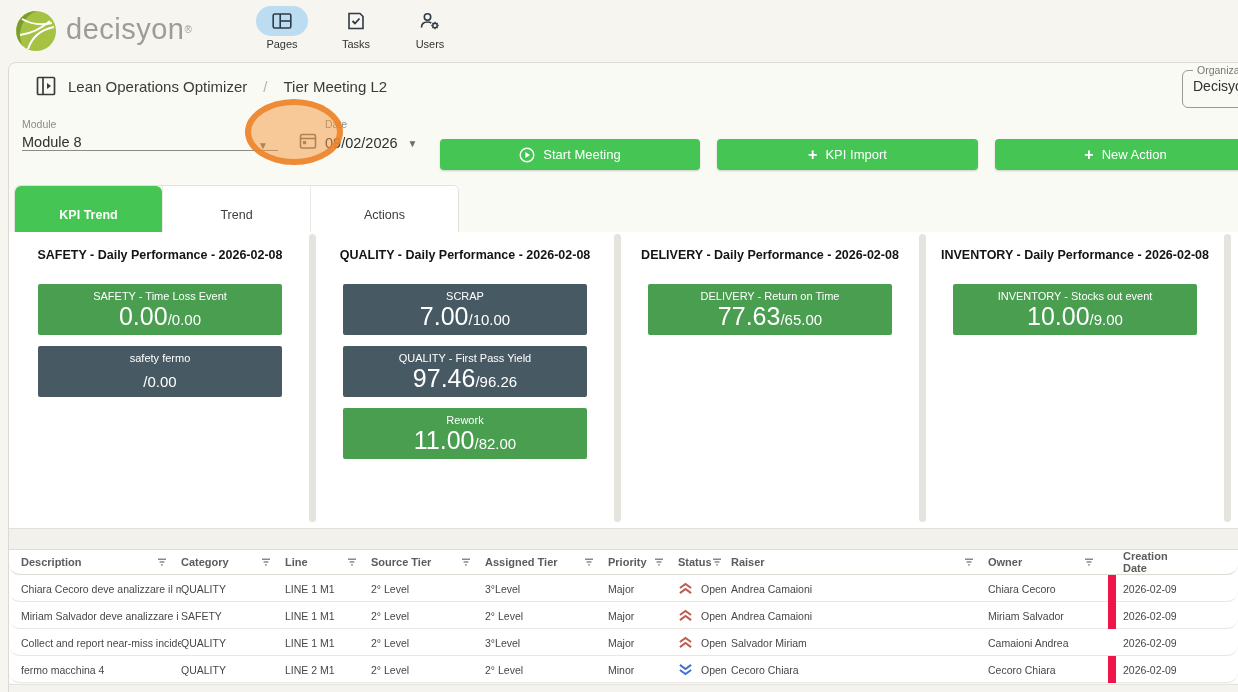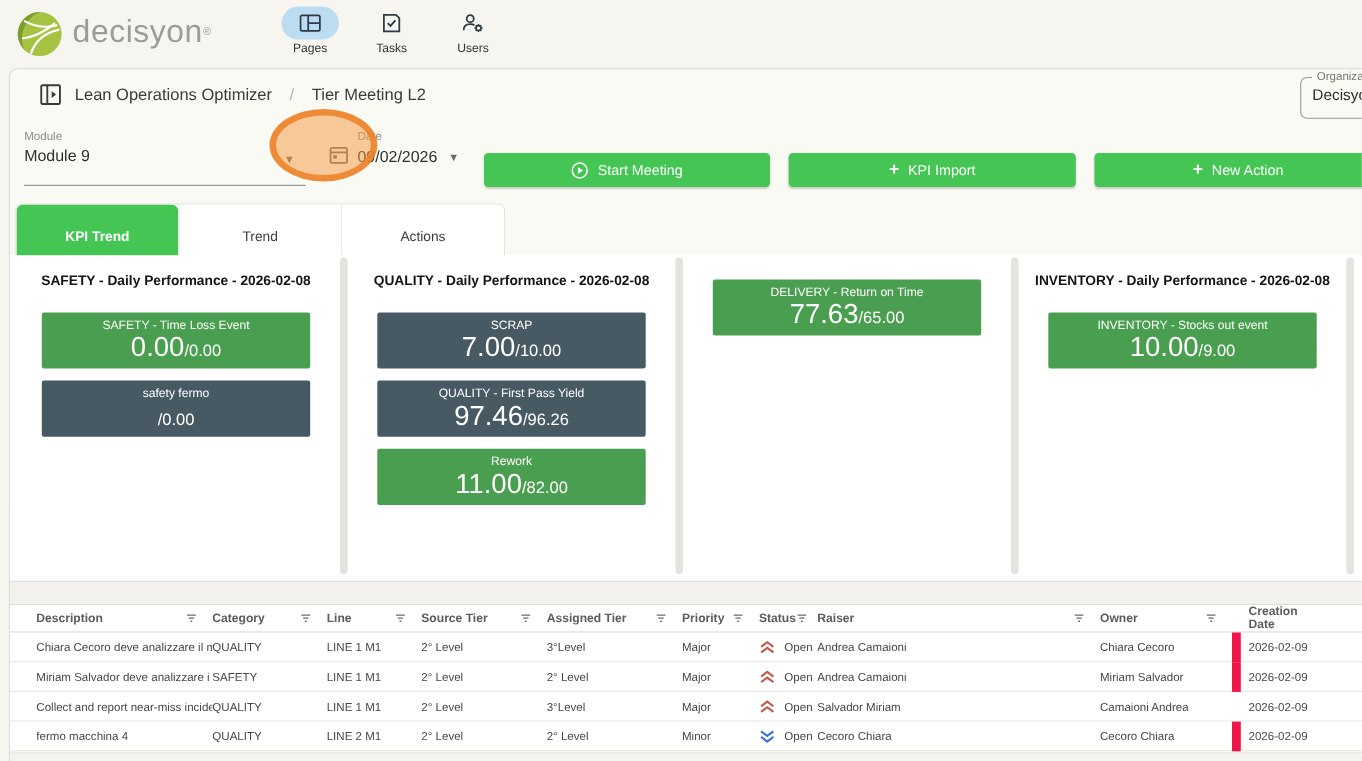--- a/index.html
+++ b/index.html
@@ -27,21 +27,21 @@
   .crumb-sep { font-size:15px; color:#b5b4ac; margin:0 4px; }
 
   
   .org-box { position:absolute; left:1182px; top:64px; width:140px; height:44px;
     border:1px solid #9a9a93; border-radius:6px; padding:2px 10px; background:transparent; }
   .org-box legend { font-size:10.5px; color:#77776f; padding:0 4px; }
   .org-value { font-size:14px; color:#2f2f2f; }
 
   
   .field-label { font-size:10.5px; color:#8d8c84; }
-  .module-field { position:absolute; left:22px; top:118px; width:256px; border-bottom:1px solid #8d8c84; padding-bottom:18px; cursor:pointer;}
+  .module-field { position:absolute; left:22px; top:118px; width:256px; border-bottom:1px solid #8d8c84; padding-bottom:0; cursor:pointer;}
   .module-value { font-size:14.5px; color:#2f2f2f; margin-top:4px; }
   .module-arrow { position:absolute; right:10px; top:22px; font-size:10px; color:#6e6e66; }
   .date-field { position:absolute; left:299px; top:118px; display:flex; align-items:flex-end; gap:8px; cursor:pointer; }
   .date-inner { }
   .date-value-row { display:flex; align-items:center; gap:10px; margin-top:5px; }
   .date-value { font-size:14.5px; color:#2f2f2f; }
   .date-arrow { font-size:10px; color:#6e6e66; }
 
   .btn { position:absolute; top:139px; height:31px; background:#45c554; border:none; border-radius:4px;
     color:#fff; font-size:13px; font-family:"Liberation Sans",sans-serif; display:flex; align-items:center; justify-content:center; gap:8px;
@@ -79,21 +79,21 @@
   .kpi-card-value .big { font-size:25px; }
   .kpi-card-value .small { font-size:15px; }
 
   
   .band { position:absolute; left:9px; top:528px; width:1229px; height:22px; background:#f2f1eb;
     border-top:1px solid #e2e1db; border-bottom:1px solid #dddcd5; }
 
   
   .grid-table { position:absolute; left:9px; top:550px; width:1229px; background:#fff; }
   .t-grid { display:grid; grid-template-columns:160px 104px 86px 114px 123px 70px 53px 257px 120px 10px 89px;
-    padding-left:24px; align-items:center; }
+    padding-left:12px; align-items:center;border-radius:11px; }
   .t-head { height:25px; border-bottom:1px solid #dcdbd4; }
   .t-head .hcell { display:flex; align-items:center; justify-content:space-between; padding-right:14px;
     font-size:11px; font-weight:bold; color:#5c5c5c; }
   .t-row { height:27px; border-bottom:1px solid #e8e7e1; font-size:10.5px; color:#474747; }
   .t-row .cell { white-space:nowrap; overflow:hidden; padding-right:8px; }
   .status-cell { display:flex; align-items:center; gap:8px; overflow:visible; }
   .datebar { width:8px; height:27px; }
   .datebar.flag { background:#ef1548; }
   .datecell { padding-left:5px; }
   .bottom-strip { position:absolute; left:9px; top:684px; width:1229px; height:8px; background:#f4f3ee; border-top:1px solid #e4e3dd; }
@@ -182,21 +182,21 @@
   <span class="crumb-text">Tier Meeting L2</span>
 </div>
 
 <fieldset class="org-box">
   <legend>Organization</legend>
   <div class="org-value">Decisyon</div>
 </fieldset>
 
 <div class="module-field">
   <div class="field-label">Module</div>
-  <div class="module-value">Module 9</div>
+  <div class="module-value">Module 8</div>
   <div class="module-arrow">▼</div>
 </div>
 
 <div class="date-field">
   <span style="margin-bottom:1px;">
     <svg width="18" height="18" viewBox="0 0 18 18">
       <rect x="1.5" y="2.5" width="15" height="13.5" rx="1.5" fill="none" stroke="#6e6e66" stroke-width="1.6"></rect>
       <line x1="1.5" y1="6.5" x2="16.5" y2="6.5" stroke="#6e6e66" stroke-width="1.6"></line>
       <rect x="4" y="9" width="3.2" height="3.2" fill="#6e6e66"></rect>
     </svg>
@@ -266,20 +266,21 @@
       </div>
       <div class="kpi-card green">
         <div class="kpi-card-label">Rework</div>
         <div class="kpi-card-value"><span class="big">11.00</span><span class="small">/82.00</span></div>
       </div>
     </div>
   </div>
   <div class="vtrack"></div>
 
   <div class="kpi-col">
+    <div class="kpi-title">DELIVERY - Daily Performance - 2026-02-08</div>
     <div class="kpi-cards">
       <div class="kpi-card green">
         <div class="kpi-card-label">DELIVERY - Return on Time</div>
         <div class="kpi-card-value"><span class="big">77.63</span><span class="small">/65.00</span></div>
       </div>
     </div>
   </div>
   <div class="vtrack"></div>
 
   <div class="kpi-col">

